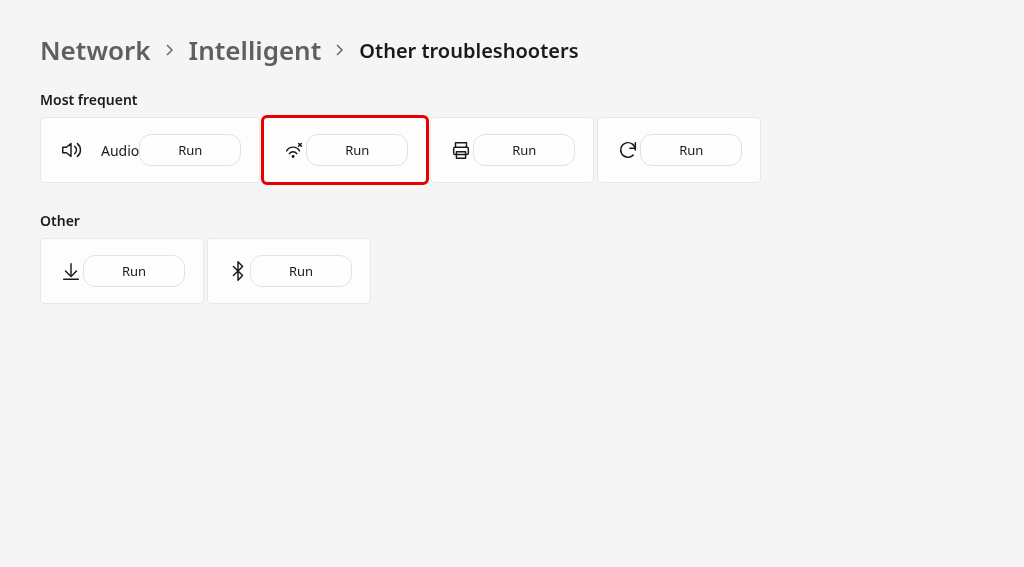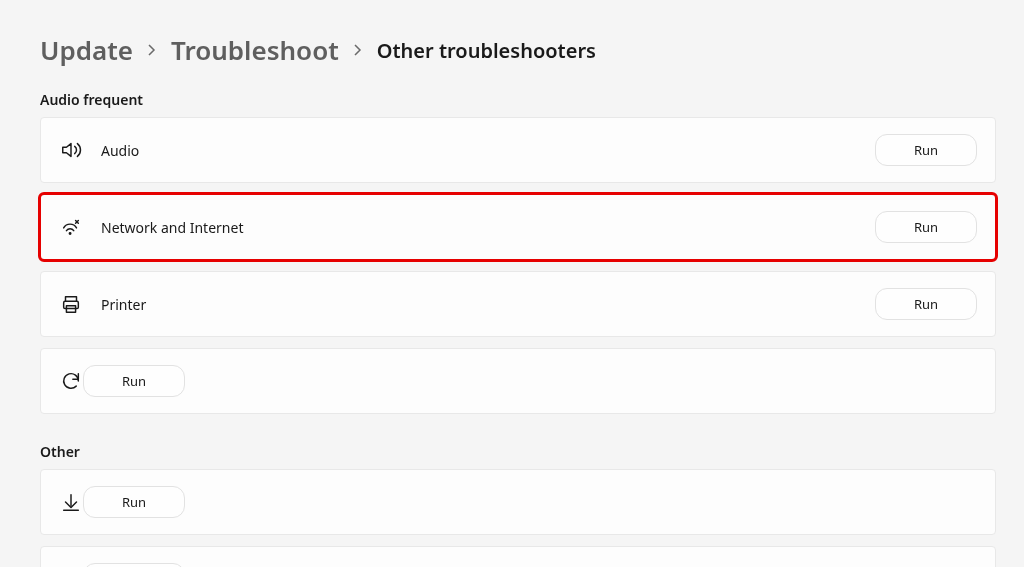--- a/index.html
+++ b/index.html
@@ -38,22 +38,22 @@
     }
     .section-label {
       font-size: 14px;
       font-weight: 600;
       color: #1a1a1a;
       margin-bottom: 8px;
       margin-top: 6px;
     }
     .card-list {
       display: flex;
-      flex-direction: column;
-      gap: 11px;
+      flex-direction: row;
+      gap: 3px;
       margin-bottom: 28px;
     }
     .card {
       background: #fdfdfd;
       border: 1px solid #e8e8e8;
       border-radius: 4px;
       display: flex;
       align-items: center;
       padding: 16px 18px;
       min-height: 64px;
@@ -89,36 +89,36 @@
       color: #1a1a1a;
     }
     svg { display: block; }
   </style>
 </head>
 <body>
 
 <div class="page">
 
   <div class="breadcrumb">
-    <span class="breadcrumb-link">Update</span>
+    <span class="breadcrumb-link">Network</span>
     <span class="chevron">
       <svg width="10" height="14" viewBox="0 0 10 14">
           <path d="M2 2 L7 7 L2 12" fill="none" stroke="currentColor" stroke-width="1.5"></path>
         </svg>
     </span>
-    <span class="breadcrumb-link">Troubleshoot</span>
+    <span class="breadcrumb-link">Intelligent</span>
     <span class="chevron">
       <svg width="10" height="14" viewBox="0 0 10 14">
           <path d="M2 2 L7 7 L2 12" fill="none" stroke="currentColor" stroke-width="1.5"></path>
         </svg>
     </span>
     <span class="breadcrumb-current">Other troubleshooters</span>
   </div>
 
-  <div class="section-label">Audio frequent</div>
+  <div class="section-label">Most frequent</div>
   <div class="card-list">
 
     <div class="card">
       <span class="card-icon">
         <svg width="22" height="22" viewBox="0 0 24 24" fill="none" stroke="currentColor" stroke-width="1.6" stroke-linecap="round" stroke-linejoin="round">
           <path d="M3 9v6h4l5 4V5L7 9H3z"></path>
             <path d="M16 8a5 5 0 0 1 0 8"></path>
             <path d="M19 5a9 9 0 0 1 0 14"></path>
         </svg>
       </span>
@@ -128,33 +128,31 @@
 
     <div class="card highlighted">
       <span class="card-icon">
         <svg width="22" height="22" viewBox="0 0 24 24" fill="none" stroke="currentColor" stroke-width="1.6" stroke-linecap="round" stroke-linejoin="round">
           <path d="M4 13a8 8 0 0 1 14 0"></path>
             <path d="M7 16a5 5 0 0 1 8 0"></path>
             <circle cx="11" cy="19" r="0.8" fill="currentColor"></circle>
           <path d="M17 5l3 3M20 5l-3 3"></path>
         </svg>
       </span>
-      <span class="card-label">Network and Internet</span>
       <button class="run-btn">Run</button>
     </div>
 
     <div class="card">
       <span class="card-icon">
         <svg width="22" height="22" viewBox="0 0 24 24" fill="none" stroke="currentColor" stroke-width="1.6" stroke-linecap="round" stroke-linejoin="round">
           <path d="M6 9V4h12v5"></path>
             <rect x="4" y="9" width="16" height="8" rx="1.5"></rect>
             <rect x="7" y="14" width="10" height="7"></rect>
         </svg>
       </span>
-      <span class="card-label">Printer</span>
       <button class="run-btn">Run</button>
     </div>
 
     <div class="card">
       <span class="card-icon">
         <svg width="22" height="22" viewBox="0 0 24 24" fill="none" stroke="currentColor" stroke-width="1.6" stroke-linecap="round" stroke-linejoin="round">
           <path d="M20 12a8 8 0 1 0-2.3 5.6"></path>
             <polyline points="20 4 20 10 14 10"></polyline>
         </svg>
       </span>

